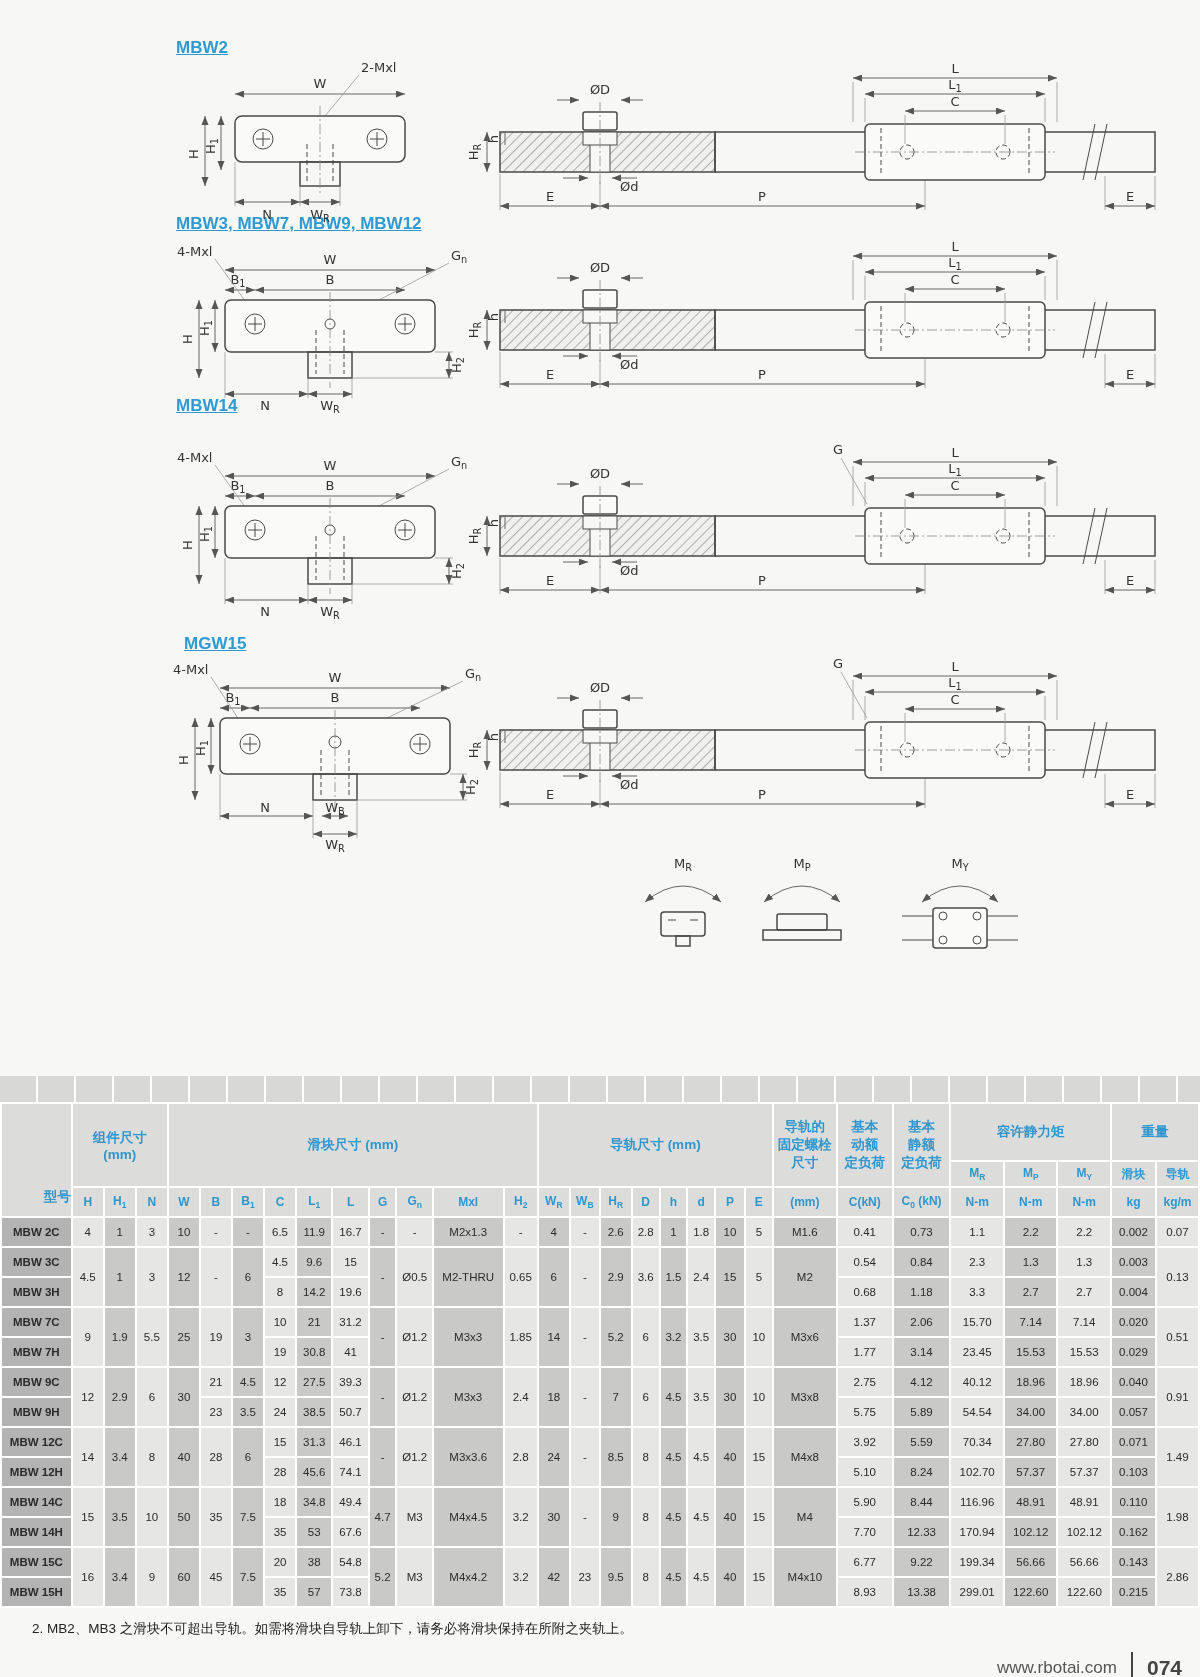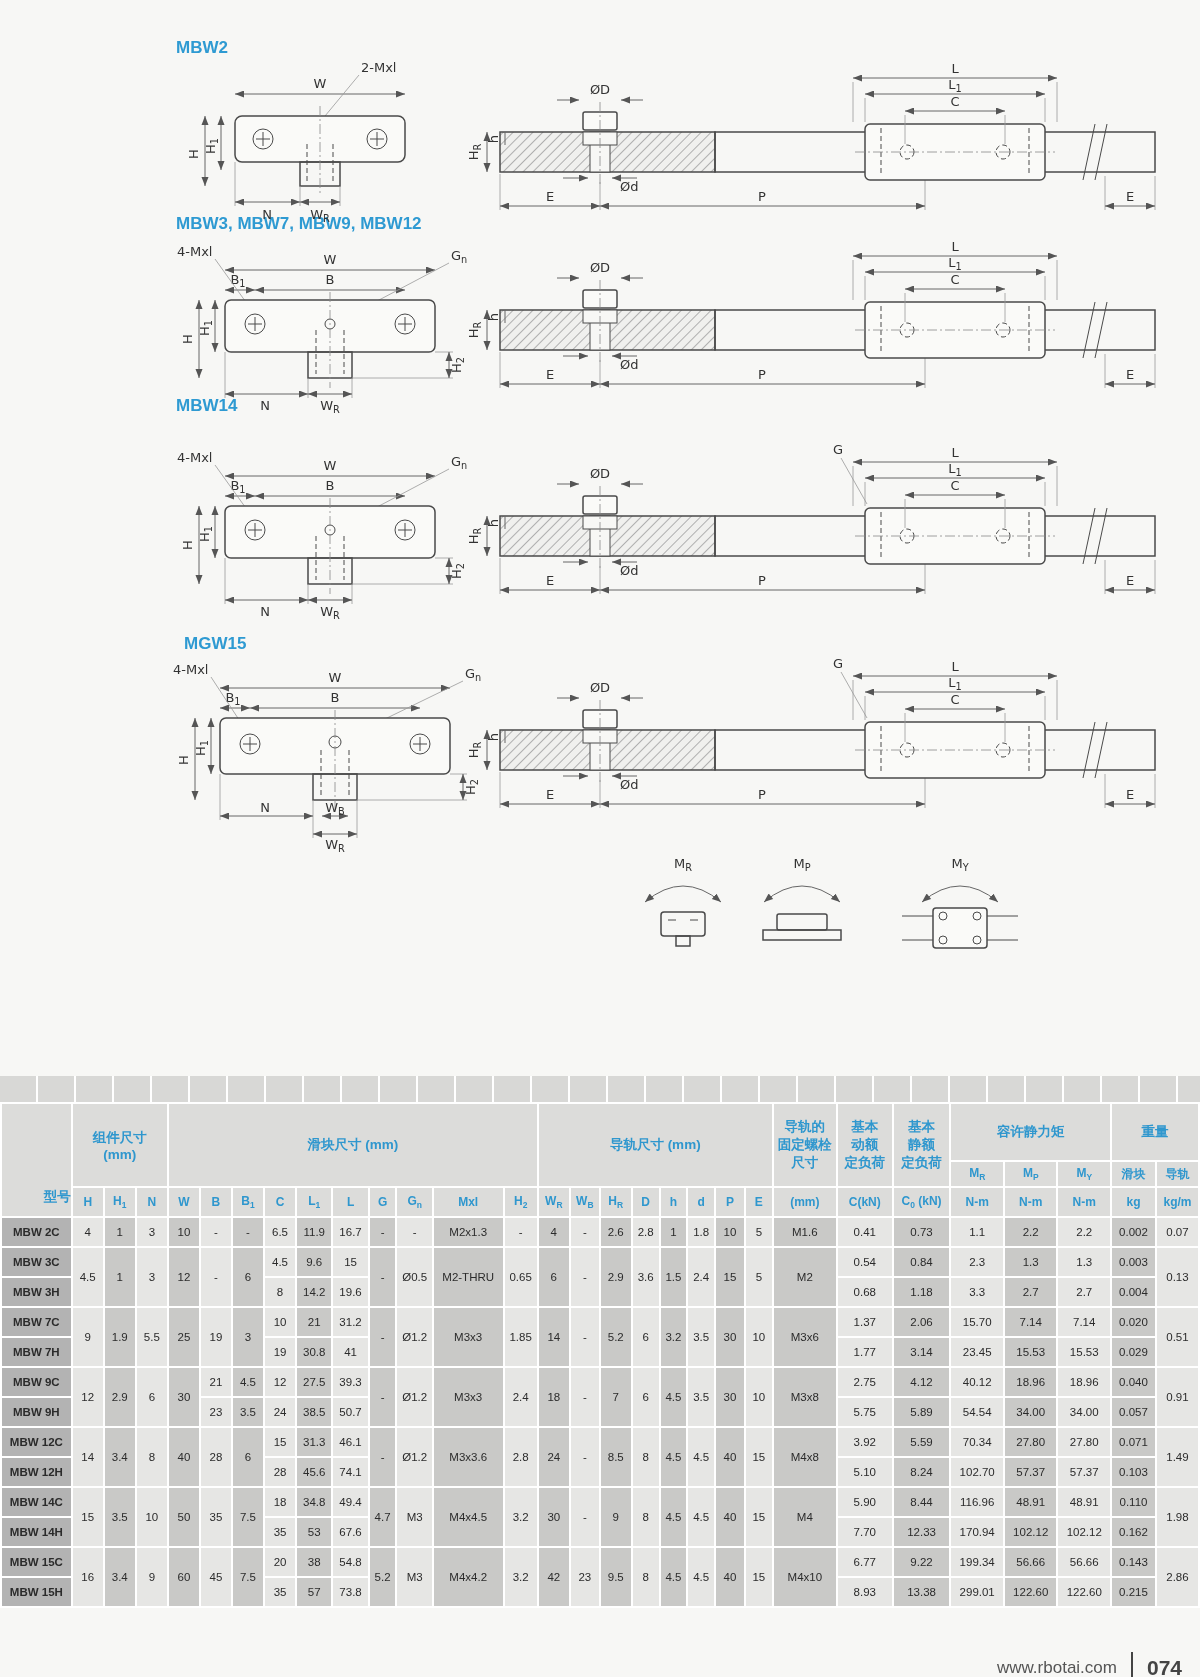--- a/index.html
+++ b/index.html
@@ -1,20 +1,20 @@
 <!DOCTYPE html>
 <html style="--accent: #2E9AD2; --header_text: #2F97CE; --model_bg: #b3b3b3; --cell_light: #e6e6e4; --cell_dark: #c9c9c7; --header_bg: #dcdcda; --line: #4a4a4a;"><head>
 <meta charset="utf-8">
 <style>
   :root{ --accent:#2E9AD2; --header_text:#2F97CE; --model_bg:#b3b3b3; --cell_light:#e6e6e4;
          --cell_dark:#c9c9c7; --header_bg:#dcdcda; --line:#4a4a4a; }
   *{margin:0;padding:0;box-sizing:border-box;}
   body{font-family:"Liberation Sans","DejaVu Sans",sans-serif;background:#fff;}
   #page{position:relative;width:1200px;height:1677px;background:#f7f7f5;overflow:hidden;}
-  .sec-title{position:absolute;color:var(--accent);font-size:17px;font-weight:bold;}
+  .sec-title{position:absolute;color:var(--accent);font-size:17px;font-weight:bold;text-decoration:underline;}
   .draw{position:absolute;left:165px;}
   svg text{font-family:"DejaVu Sans","Liberation Sans",sans-serif;font-size:13px;fill:#333;text-anchor:middle;}
   svg text.ts{text-anchor:start;}
   svg tspan{font-size:75%;}
   .ol{fill:#fafaf8;stroke:var(--line);stroke-width:1.5;}
   .oln{fill:none;stroke:var(--line);stroke-width:1.5;}
   .ol2{fill:none;stroke:var(--line);stroke-width:1;}
   .dim{stroke:#666;stroke-width:1;fill:none;}
   .ext{stroke:#999;stroke-width:0.8;}
   .dash{stroke-dasharray:5 3;}
@@ -664,20 +664,21 @@
               <td class="cb">122.60</td>
               <td class="ca">122.60</td>
               <td class="cb">0.215</td>
             </tr>
           </tbody>
         </table>
       </div>
   </div>
 
   <div class="notes">
+    <div class="n2">2. MB2、MB3 之滑块不可超出导轨。如需将滑块自导轨上卸下，请务必将滑块保持在所附之夹轨上。</div>
   </div>
 
   <div class="footer">
     <span class="site">www.rbotai.com</span>
     <span class="bar"></span>
     <span class="pg">074</span>
   </div>
 </div>
 
 </body></html>

